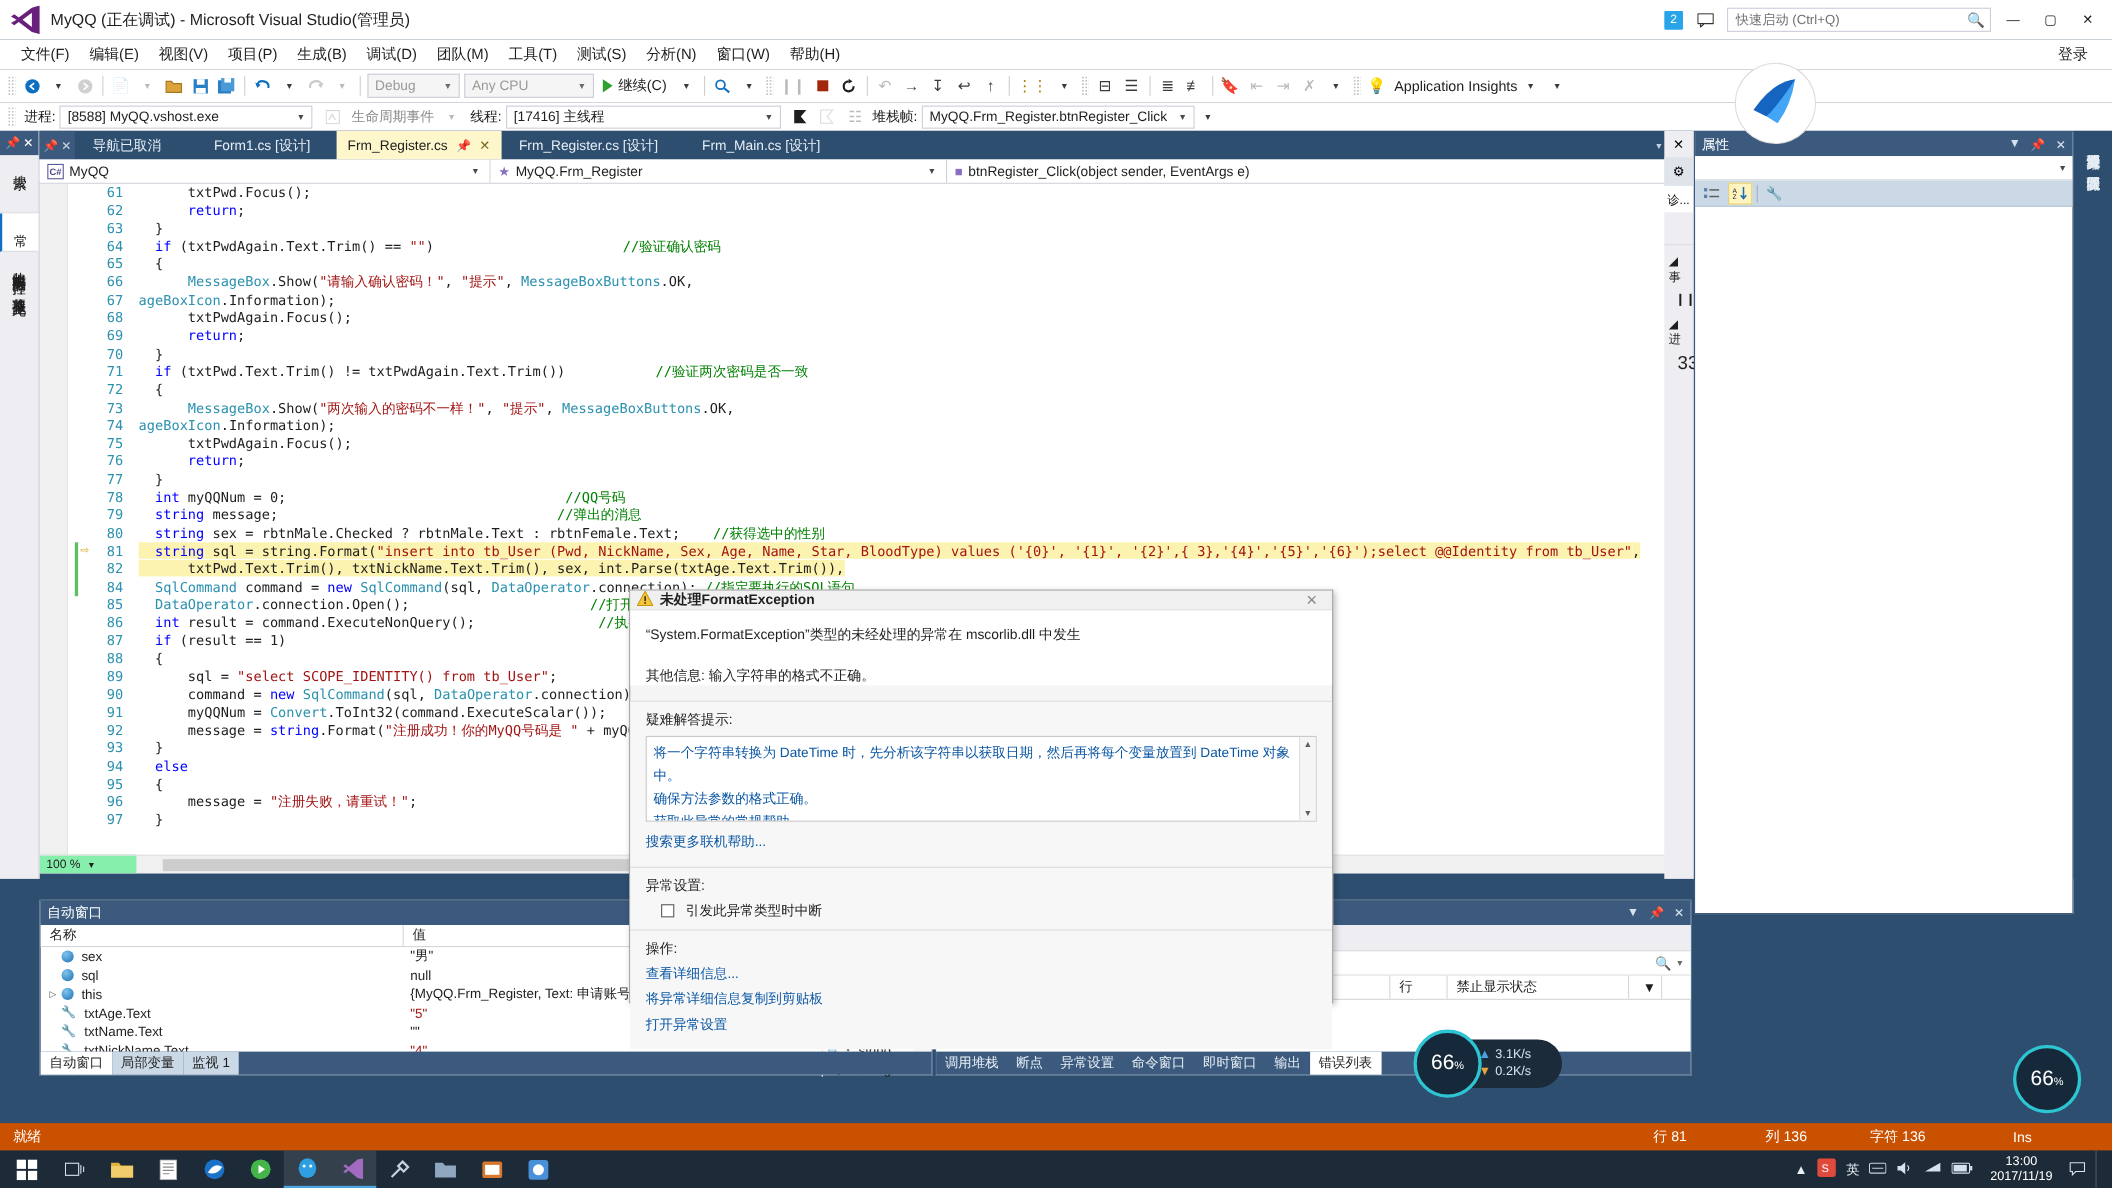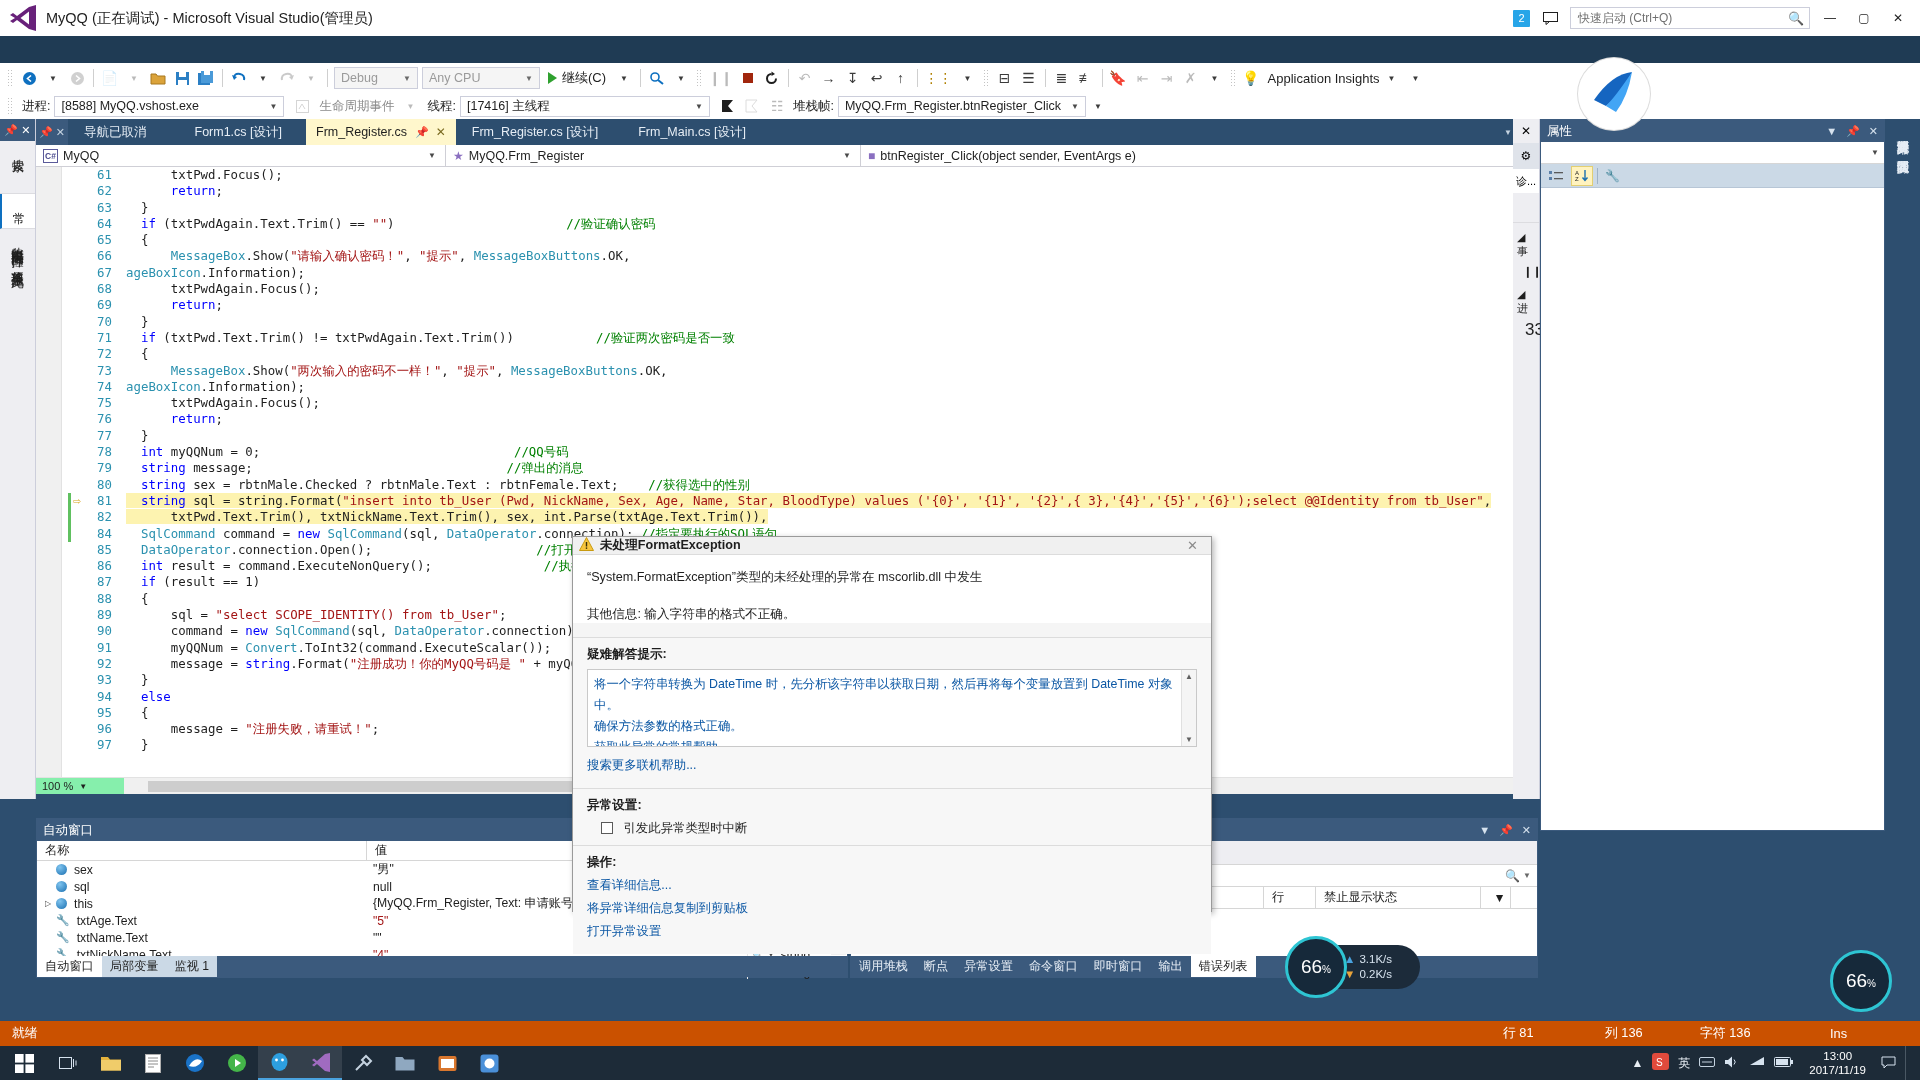--- a/index.html
+++ b/index.html
@@ -151,21 +151,21 @@
     z-index: 60; display: flex; flex-direction: column;
   }
   .exc-title { height: 28px; background: #f0f0f0; border-bottom: 1px solid #dcdcdc;
     display: flex; align-items: center; padding: 0 6px; }
   .exc-title-txt { font-weight: bold; font-size: 12.6px; color: #1e1e1e; margin-left: 6px; }
   .exc-close { margin-left: auto; color: #8a8a8a; font-size: 13px; padding: 0 7px; }
   .exc-body { padding: 12px 14px 0 14px; background: #fff; flex: 0 0 auto; }
   .exc-msg { font-size: 12.6px; color: #1e1e1e; line-height: 21px; }
   .exc-extra { font-size: 12.6px; color: #1e1e1e; margin-top: 18px; }
   .exc-sec { border-top: 1px solid #dcdcdc; padding: 8px 14px; background: #f7f7f7; }
-  .exc-sec-h { font-weight: bold; font-size: 12.6px; color: #1e1e1e; margin-bottom: 6px; }
+  .exc-sec-h { font-weight: normal; font-size: 12.6px; color: #1e1e1e; margin-bottom: 6px; }
   .tips-box { border: 1px solid #c9c9c9; background: #fff; height: 78px; position: relative;
     padding: 4px 18px 4px 6px; overflow: hidden; }
   .tip-line { color: #0b57a4; font-size: 12.4px; line-height: 21px; }
   .tips-scroll { position: absolute; right: 0; top: 0; width: 15px; height: 100%; background: #f5f5f5;
     border-left: 1px solid #e0e0e0; display: flex; flex-direction: column;
     justify-content: space-between; align-items: center; font-size: 8px; color: #606060; padding: 2px 0; }
   .exc-link { color: #0b57a4; font-size: 12.4px; display: block; margin: 6px 0; }
   .chk { width: 12px; height: 12px; border: 1px solid #5a5a5a; background: #fff;
     display: inline-block; vertical-align: -2px; margin-right: 7px; }
 
@@ -296,20 +296,35 @@
       <div class="qbox">
         <span>快速启动 (Ctrl+Q)</span>
         <span class="mag">🔍</span>
       </div>
       <div class="wbtn">—</div>
       <div class="wbtn">▢</div>
       <div class="wbtn">✕</div>
     </div>
   </div>
 
+  <div class="menubar">
+    <div class="menuitem">文件(F)</div>
+    <div class="menuitem">编辑(E)</div>
+    <div class="menuitem">视图(V)</div>
+    <div class="menuitem">项目(P)</div>
+    <div class="menuitem">生成(B)</div>
+    <div class="menuitem">调试(D)</div>
+    <div class="menuitem">团队(M)</div>
+    <div class="menuitem">工具(T)</div>
+    <div class="menuitem">测试(S)</div>
+    <div class="menuitem">分析(N)</div>
+    <div class="menuitem">窗口(W)</div>
+    <div class="menuitem">帮助(H)</div>
+    <div class="login-link">登录</div>
+  </div>
 
   <div class="toolbar1">
     <div class="grip"></div>
     <div class="tbtn">
       <svg width="15" height="15" viewBox="0 0 15 15">
           <circle cx="7.5" cy="7.5" r="6.5" fill="#0e70c0"></circle>
           <path d="M9 4.5 L5.5 7.5 L9 10.5" fill="none" stroke="#fff" stroke-width="1.6"></path>
         </svg>
     </div>
     <div class="tbtn" style="font-size:8px">▼</div>

